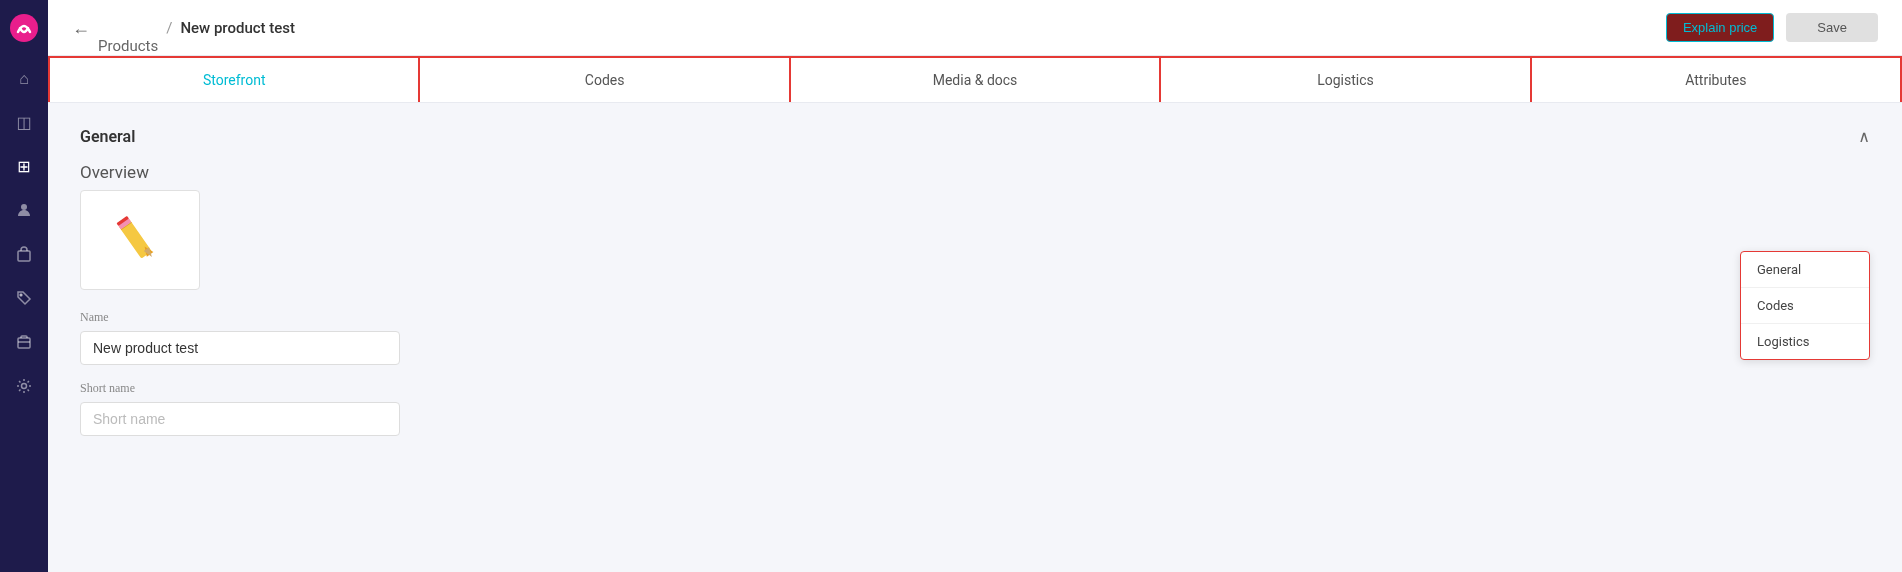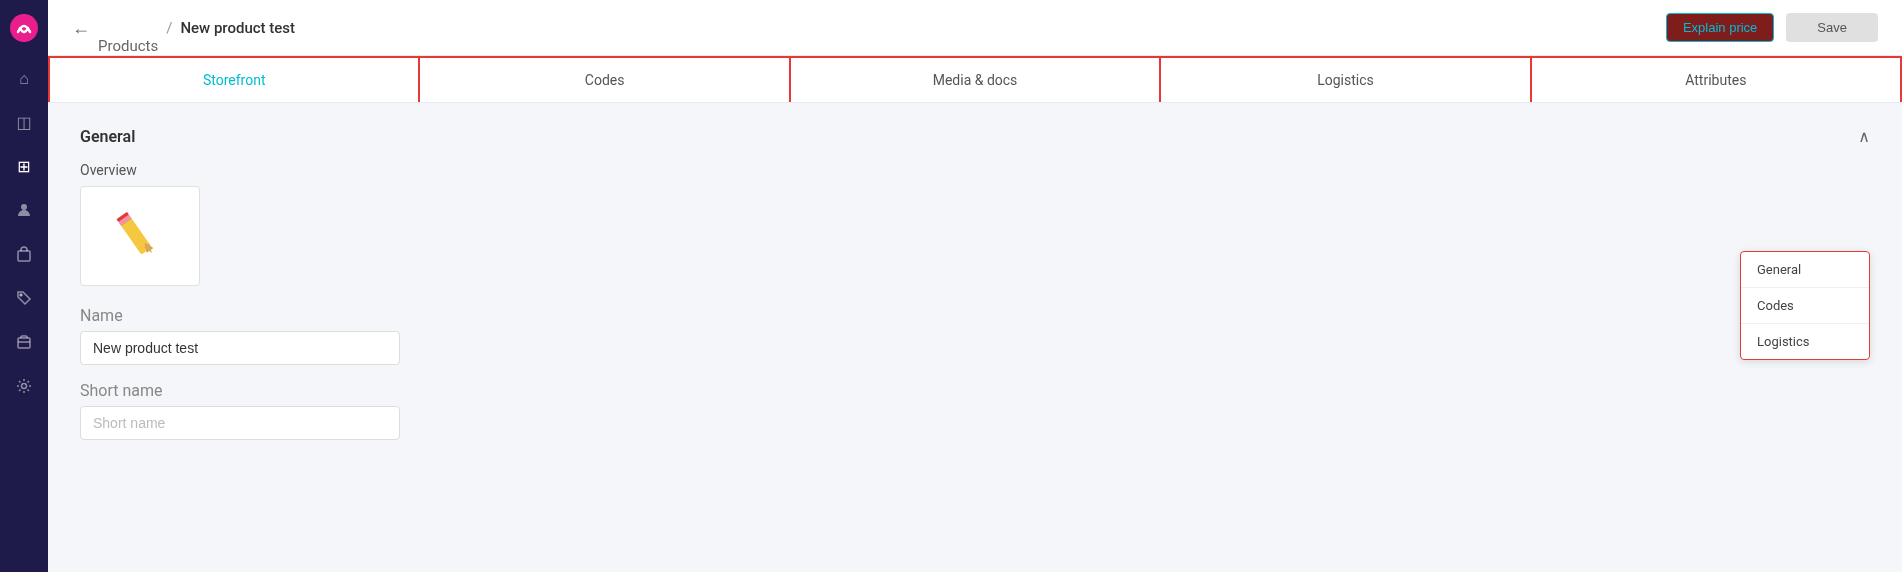--- a/index.html
+++ b/index.html
@@ -141,21 +141,21 @@
       color: #333;
     }
     .section-chevron {
       color: #666;
       font-size: 16px;
       cursor: pointer;
     }
 
     
     .overview-label {
-      font-size: 14px;
+      font-size: 17px;
       color: #555;
       margin-bottom: 8px;
     }
     .image-box {
       width: 120px;
       height: 100px;
       border: 1px solid #e0e0e0;
       border-radius: 4px;
       background: white;
       display: flex;
@@ -167,23 +167,24 @@
     .pencil-icon-svg {
       width: 64px;
       height: 64px;
     }
 
     
     .field-group {
       margin-bottom: 16px;
     }
     .field-label {
-      font-size: 16px;
+      font-size: 12px;
       color: #888;
       margin-bottom: 6px;
+      font-family: Liberation Serif, serif;
     }
     .field-input {
       width: 320px;
       padding: 8px 12px;
       border: 1px solid #ddd;
       border-radius: 4px;
       font-size: 14px;
       color: #333;
       background: white;
       outline: none;

